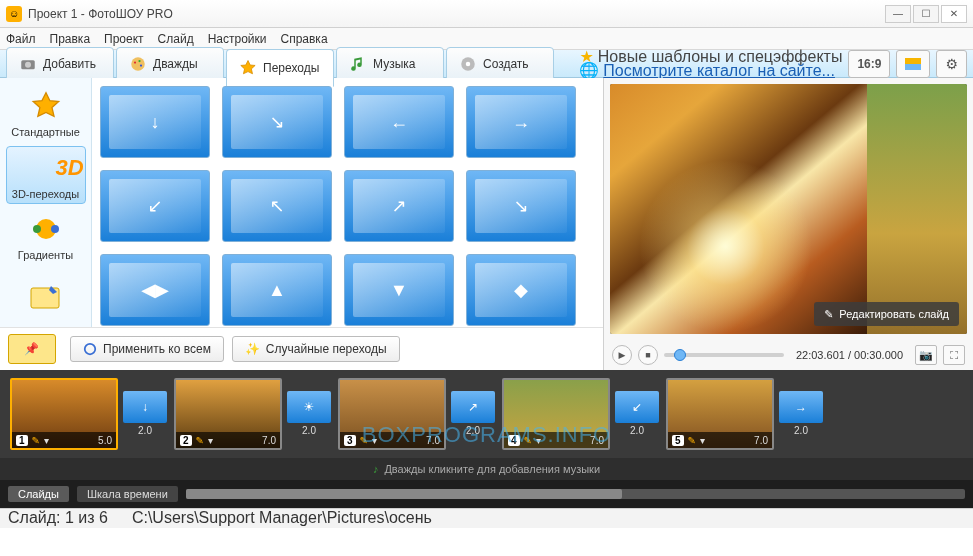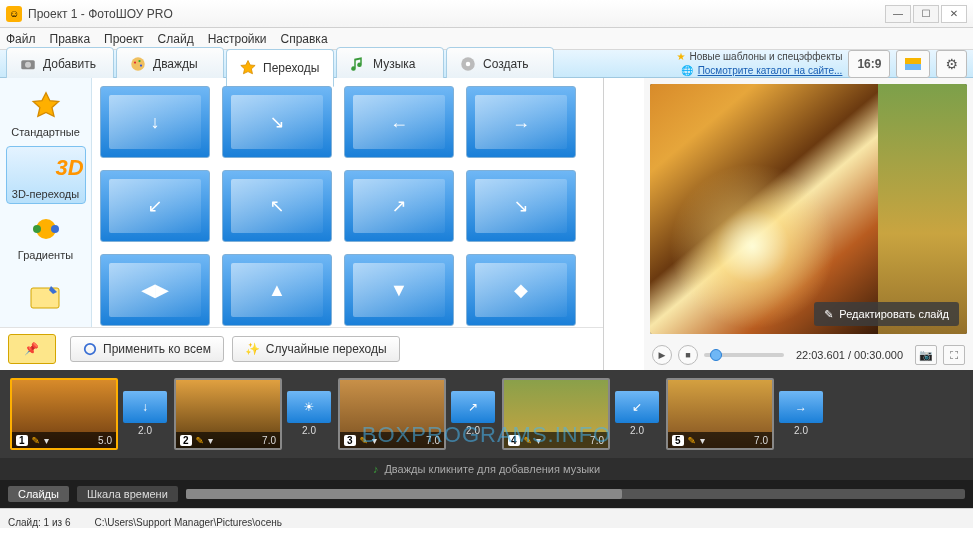--- a/index.html
+++ b/index.html
@@ -12,28 +12,28 @@
 .titlebar .close { background: #fff; }
 
 .menubar { height: 22px; background: #f9f9f9; border-bottom: 1px solid #d8d8d8; display: flex; align-items: center; padding: 0 6px; gap: 14px; color: #333; }
 .menubar span { cursor: default; }
 
 .toolbar { height: 28px; background: linear-gradient(#e8f6ff,#c9e9fb); border-bottom: 1px solid #9fc8e0; display: flex; align-items: center; padding: 0 6px; }
 .tab { height: 34px; min-width: 108px; padding: 0 12px; display: flex; align-items: center; gap: 6px; border: 1px solid #a8cfe6; margin-right: 2px; background: linear-gradient(#fdfdfd,#e8f1f7); border-radius: 4px 4px 0 0; color: #333; cursor: pointer; }
 .tab.active { background: #fff; border-bottom-color: #fff; position: relative; top: 4px; height: 38px; }
 .tab .ticon { width: 18px; height: 18px; }
 .spacer { flex: 1; }
-.promo { font-size: 10px; line-height: 14px; color: #444; text-align: right; }
+.promo { font-size: 16px; line-height: 14px; color: #444; }
 .promo a { color: #1a5fb4; text-decoration: underline; cursor: pointer; }
 .promo .star { color: #f7b500; margin-right: 4px; }
 .promo .globe { color: #2a7fd4; margin-right: 4px; }
 .rb { height: 28px; border: 1px solid #bcbcbc; background: #fafafa; padding: 0 8px; display: flex; align-items: center; margin-left: 6px; border-radius: 3px; color: #555; cursor: pointer; }
 .rb .gear { font-size: 14px; }
 
-.main { display: flex; height: 292px; gap: 40px; }
+.main { display: flex; height: 292px; }
 .left { width: 604px; background: #fff; display: flex; border-right: 1px solid #d0d0d0; }
 .cats { width: 92px; background: #f3faff; border-right: 1px solid #d0e4f0; display: flex; flex-direction: column; align-items: center; padding-top: 6px; gap: 4px; }
 .cat { width: 80px; height: 62px; border: 1px solid transparent; border-radius: 4px; display: flex; flex-direction: column; align-items: center; justify-content: center; font-size: 11px; color: #333; cursor: pointer; gap: 2px; }
 .cat.sel { background: linear-gradient(#e4f3ff,#b7e0fb); border-color: #7cc1f0; }
 .cat .ci { width: 36px; height: 36px; display: flex; align-items: center; justify-content: center; }
 .grid-area { flex: 1; padding: 8px; overflow: auto; }
 .tgrid { display: grid; grid-template-columns: repeat(4, 110px); gap: 12px; }
 .thumb { width: 110px; height: 72px; background: linear-gradient(#6fb7f5,#1a7fd8); border: 1px solid #7fb0d8; border-radius: 3px; position: relative; display: flex; align-items: center; justify-content: center; cursor: pointer; }
 .thumb::after { content: ""; position: absolute; inset: 8px; background: linear-gradient(135deg, rgba(255,255,255,0.5), rgba(255,255,255,0.05)); border-radius: 2px; }
 .thumb .arrow { color: #fff; font-size: 18px; z-index: 1; }
@@ -67,21 +67,21 @@
 .trans .tt { width: 44px; height: 32px; background: linear-gradient(#6fb7f5,#1a7fd8); border-radius: 2px; display:flex; align-items:center; justify-content:center; color:#fff; font-size:12px; cursor:pointer; }
 .trans .td { font-size: 10px; }
 .music { height: 22px; background: #2e2e2e; display: flex; align-items: center; justify-content: center; font-size: 11px; gap: 6px; color: #aaa; }
 .tl-foot { height: 28px; background: #1e1e1e; display: flex; align-items: center; padding: 0 8px; gap: 8px; }
 .tl-tab { padding: 2px 10px; background: #444; border-radius: 2px; font-size: 11px; cursor: pointer; }
 .tl-tab.a { background: #5a5a5a; color: #fff; }
 .tl-scroll { flex: 1; height: 10px; background: #555; border-radius: 2px; position: relative; }
 .tl-scroll .h { position: absolute; left: 0; width: 56%; top: 0; bottom: 0; background: #888; border-radius: 2px; }
 .watermark { position: absolute; left: 50%; transform: translateX(-50%); bottom: 60px; font-size: 22px; font-weight: 400; color: rgba(70,180,240,0.55); letter-spacing: 1px; pointer-events: none; }
 
-.status { height: 20px; background: #f3f3f3; border-top: 1px solid #d0d0d0; display: flex; align-items: flex-end; font-size: 10px; color: #333; padding: 0 8px; gap: 24px; }
+.status { height: 20px; background: #f3f3f3; border-top: 1px solid #d0d0d0; display: flex; align-items: flex-start; font-size: 16px; color: #333; padding: 0 8px; gap: 24px; }
 
 svg { display: block; }
 </style>
 </head>
 <body>
 
 <div class="titlebar">
   <div class="app-icon">☺</div>
   <div class="title">Проект 1 - ФотоШОУ PRO</div>
   <div class="wbtn">—</div>

